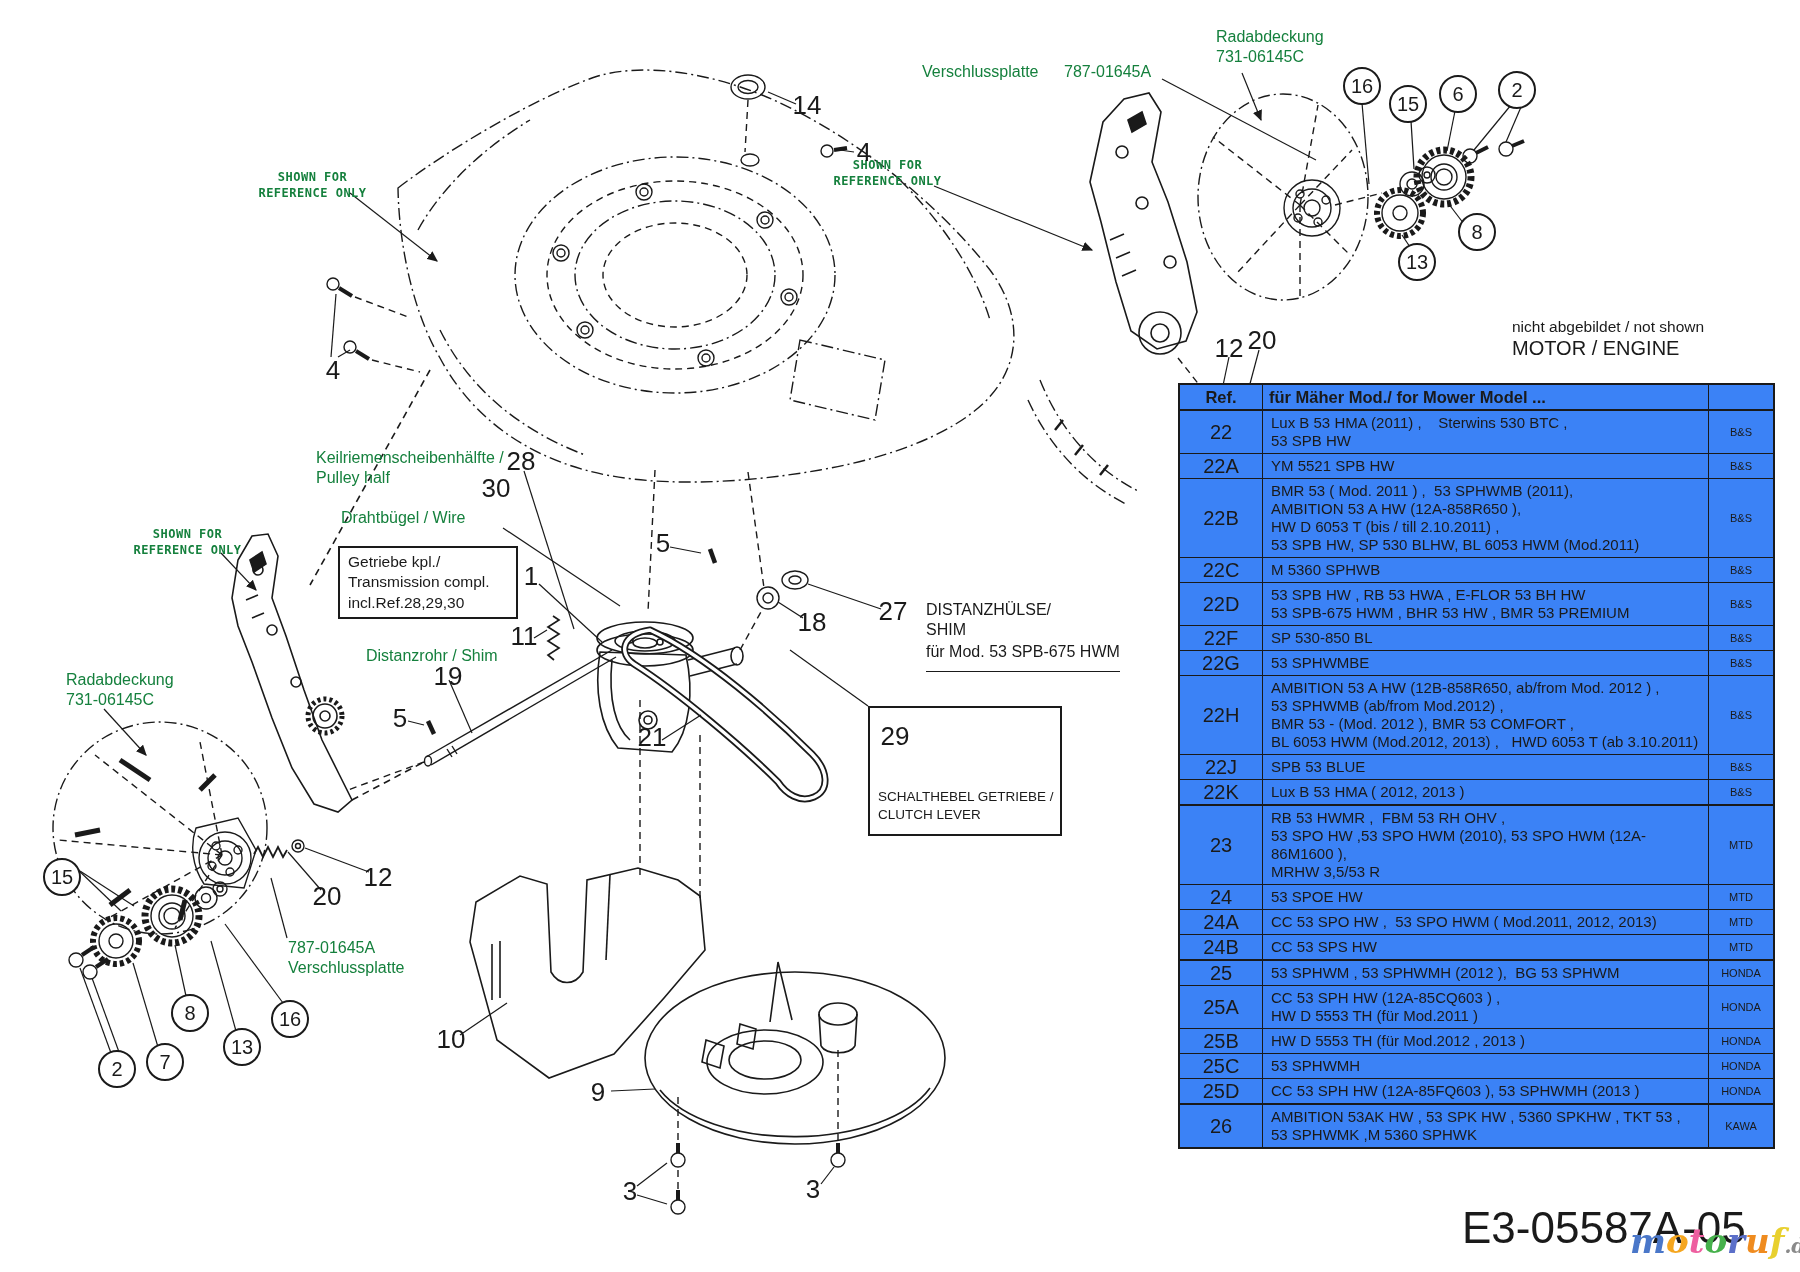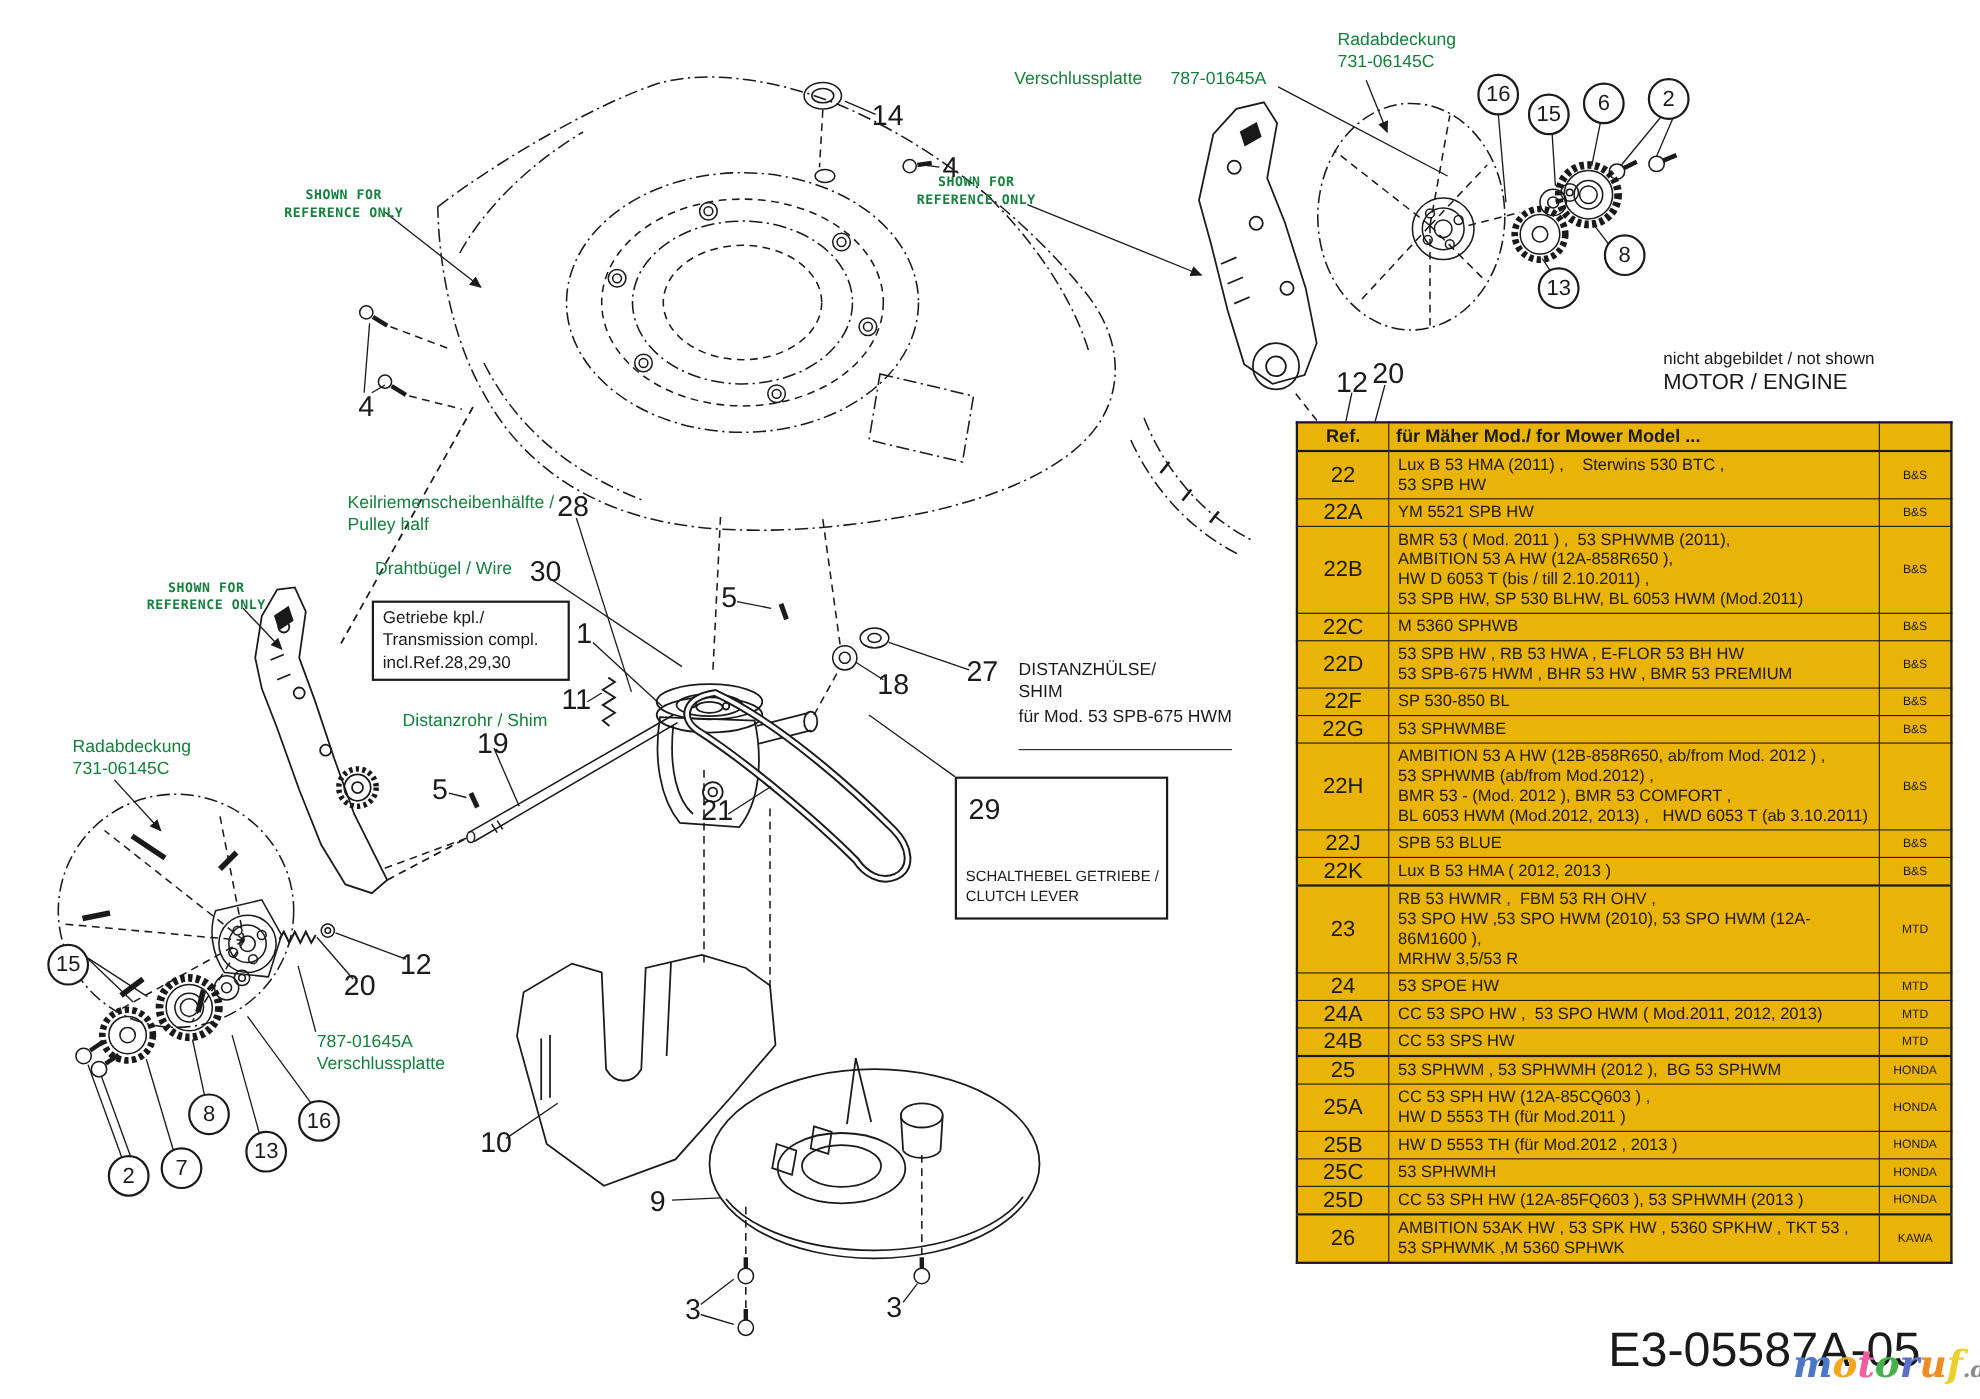--- a/index.html
+++ b/index.html
@@ -14,26 +14,26 @@
   .co{position:absolute;transform:translate(-50%,-50%);font-size:26px;}
   .cc{position:absolute;width:34px;height:34px;border:2px solid #1a1a1a;border-radius:50%;
       display:flex;align-items:center;justify-content:center;font-size:20px;background:#fff;
       transform:translate(-50%,-50%);}
   .gbox{position:absolute;left:338px;top:546px;width:160px;border:2px solid #1a1a1a;
         padding:4px 8px;font-size:15.5px;line-height:1.32;white-space:pre-line;background:#fff;}
   .box29{position:absolute;left:868px;top:706px;width:190px;height:126px;border:2px solid #1a1a1a;background:#fff;}
   .schalt{position:absolute;left:878px;top:788px;font-size:13.5px;line-height:1.3;white-space:pre-line;}
   .dhl{position:absolute;left:926px;top:600px;font-size:16px;line-height:1.25;}
   .dhl .t{white-space:pre-line;}
-  .dhl .u{display:inline-block;border-bottom:1.5px solid #1a1a1a;padding-bottom:19px;margin-top:2px;}
+  .dhl .u{display:inline-block;border-bottom:1.5px solid #1a1a1a;padding-bottom:9px;margin-top:2px;}
   .ns{position:absolute;left:1512px;top:317px;line-height:1.25;}
   .ns .l1{font-size:15.5px;}
   .ns .l2{font-size:20px;}
   table.models{position:absolute;left:1178px;top:383px;width:597px;border-collapse:collapse;
-               font-size:15px;line-height:18px;background:#eab308;border:2.5px solid #1a1a1a;}
+               font-size:15px;line-height:18px;background:#3b82f6;border:2.5px solid #1a1a1a;}
   .models th,.models td{border:1px solid #1a1a1a;vertical-align:middle;}
   .models tr.head th{border-bottom:2px solid #1a1a1a;font-size:16.5px;padding:3px 6px;}
   .models th.ref-h{width:70px;text-align:center;}
   .models th.model-h{text-align:left;}
   .models th.brand-h{width:52px;}
   .models td.ref{font-size:20px;text-align:center;padding:0;margin-top:42px;}
   .models td.modelsc{white-space:pre-wrap;padding:3px 8px;}
   .models td.brand{font-size:11px;text-align:center;padding:1px;}
   .models tr.thick-top td{border-top:2.5px solid #1a1a1a;}
   .partnum{position:absolute;left:1462px;top:1206px;font-size:44px;line-height:1;}
@@ -402,21 +402,21 @@
 
 <div class="ns">
   <div class="l1">nicht abgebildet / not shown</div>
   <div class="l2">MOTOR / ENGINE</div>
 </div>
 
 <div class="co" style="left:807px;top:105px;">14</div>
 <div class="co" style="left:864px;top:152px;">4</div>
 <div class="co" style="left:333px;top:370px;">4</div>
 <div class="co" style="left:521px;top:461px;">28</div>
-<div class="co" style="left:496px;top:520px;">30</div>
+<div class="co" style="left:496px;top:488px;">30</div>
 <div class="co" style="left:531px;top:576px;">1</div>
 <div class="co" style="left:524px;top:636px;">11</div>
 <div class="co" style="left:663px;top:543px;">5</div>
 <div class="co" style="left:812px;top:622px;">18</div>
 <div class="co" style="left:893px;top:611px;">27</div>
 <div class="co" style="left:448px;top:676px;">19</div>
 <div class="co" style="left:400px;top:718px;">5</div>
 <div class="co" style="left:652px;top:737px;">21</div>
 <div class="co" style="left:1229px;top:348px;">12</div>
 <div class="co" style="left:1262px;top:340px;">20</div>

